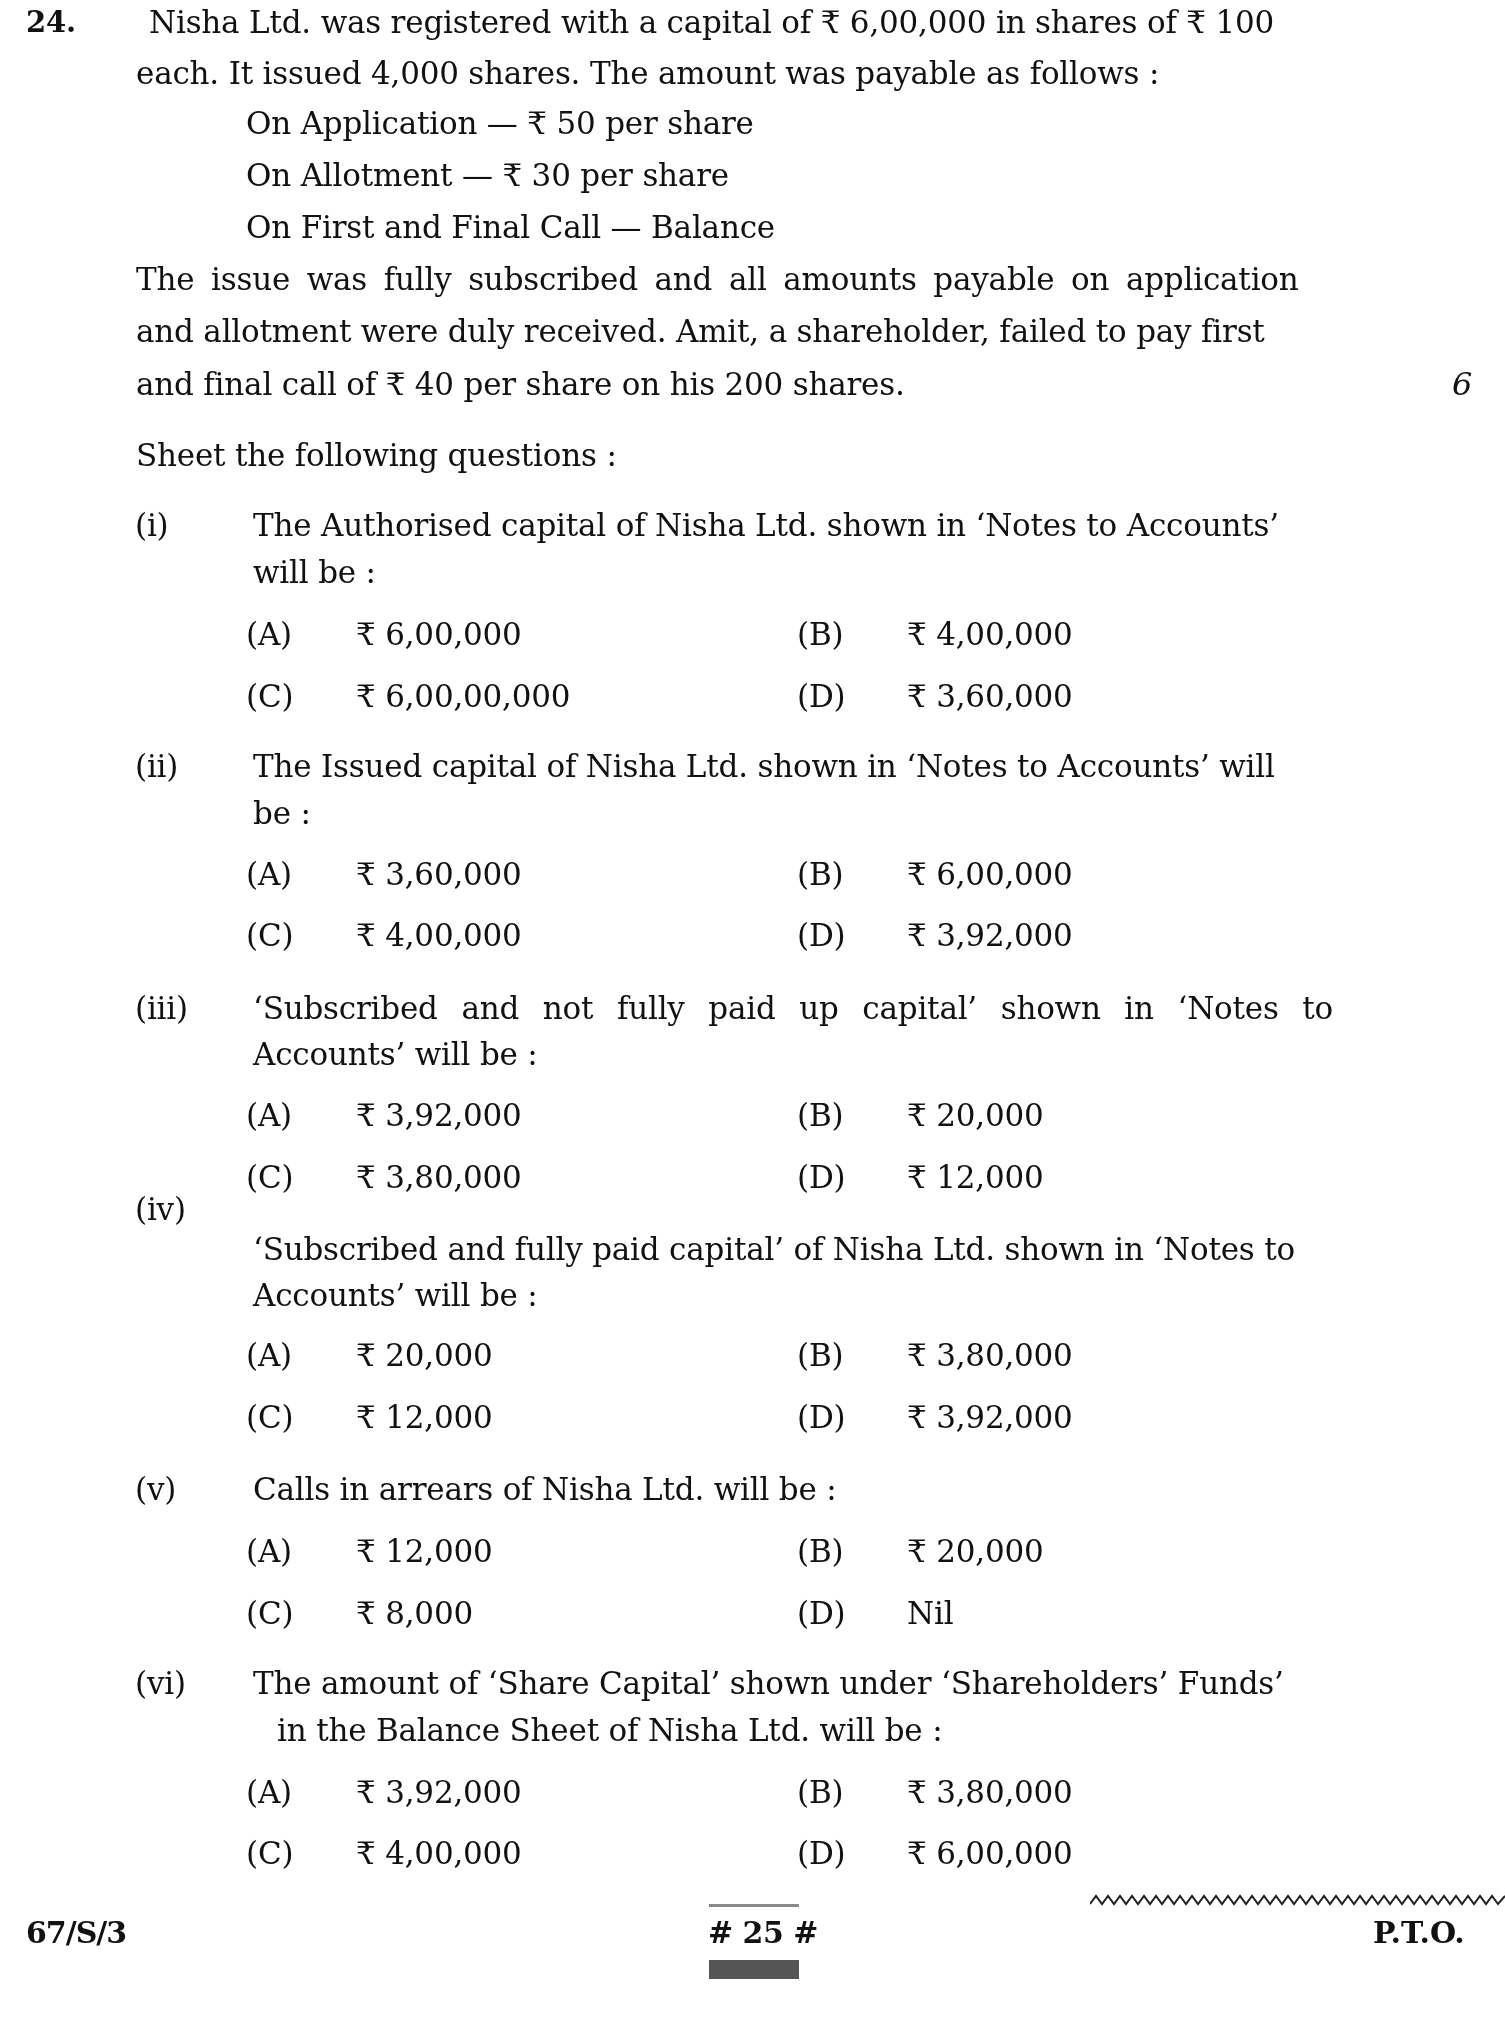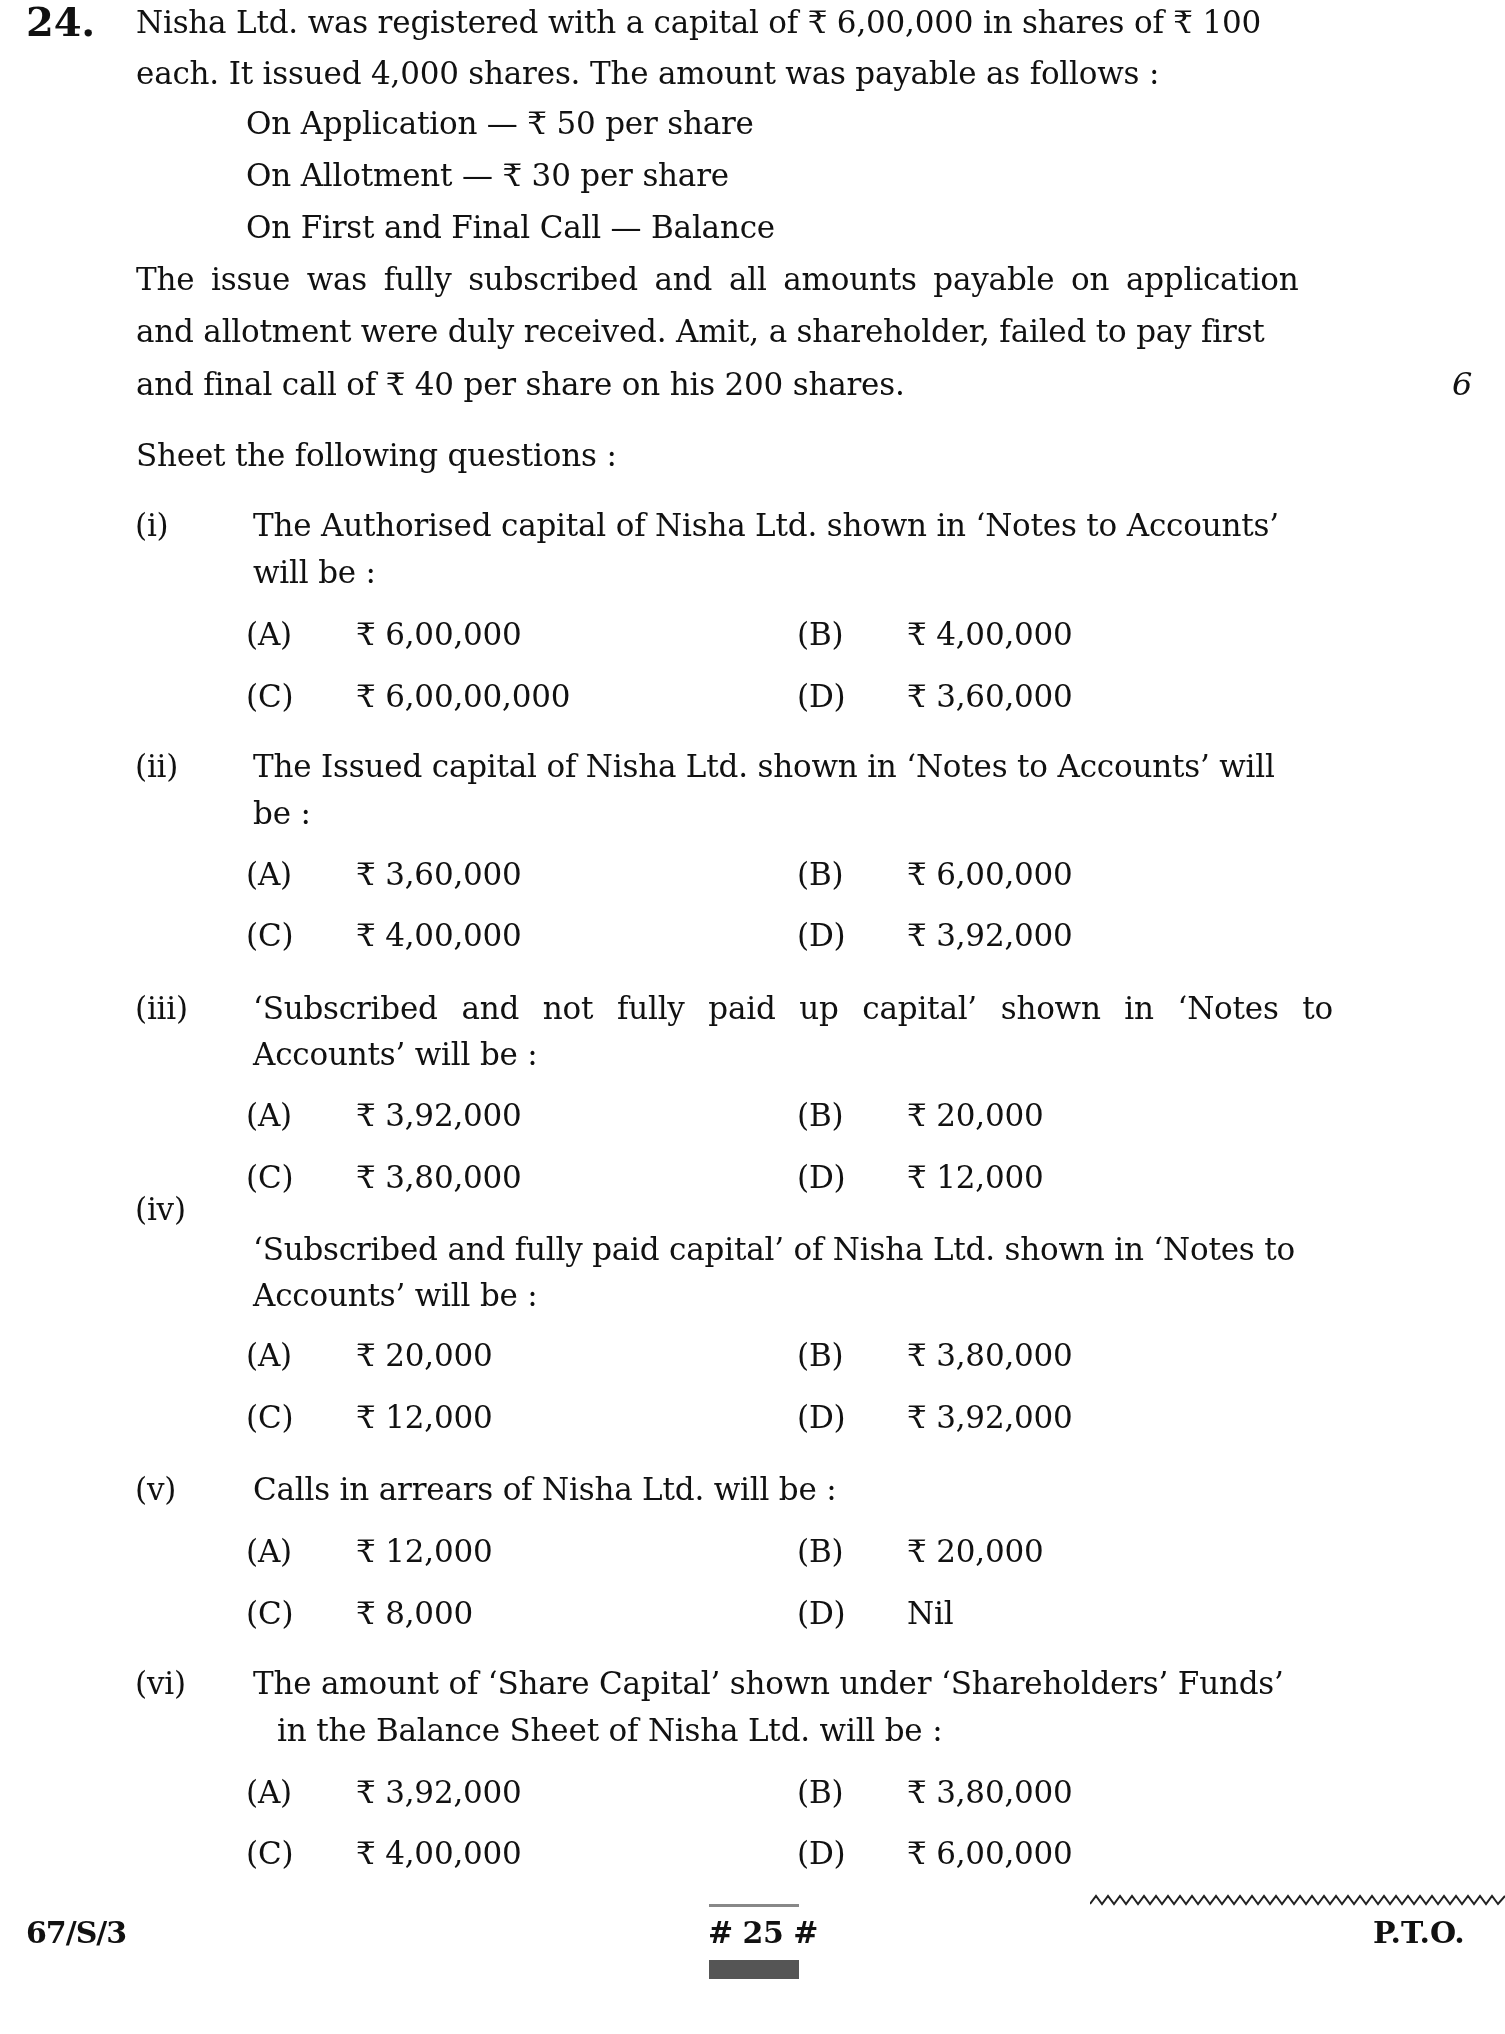--- a/index.html
+++ b/index.html
@@ -3,42 +3,42 @@
 <meta charset="utf-8">
 <style>
   html, body { margin: 0; padding: 0; background: #ffffff; }
   body {
     width: 1505px; height: 2034px; position: relative; overflow: hidden;
     font-family: "DejaVu Serif", "Liberation Serif", serif;
     color: #111111;
   }
   .abs { position: absolute; white-space: nowrap; }
   .txt { font-size: 31px; line-height: 40px; letter-spacing: -0.2px; }
-  .qnum { left: 26px; font-weight: bold; font-size: 40px; }
+  .qnum { left: 26px; font-weight: bold; font-size: 29px; }
   .justify-line { display: flex; justify-content: space-between; }
   .sub-label { left: 135px; }
   .sub-text { left: 253px; }
   .opt-label-l { left: 246px; }
   .opt-val-l { left: 356px; }
   .opt-label-r { left: 797px; }
   .opt-val-r { left: 907px; }
   .marks { left: 1452px; font-style: italic; font-size: 32px; }
   .footer-code { left: 26px; top: 1915px; font-weight: bold; font-size: 30px; letter-spacing: -1px; }
   .footer-page { left: 708px; top: 1915px; font-weight: bold; font-size: 30px; letter-spacing: -0.5px; }
   .page-line { left: 709px; top: 1904px; width: 90px; height: 3px; background: #888888; }
   .page-bar { left: 709px; top: 1960px; width: 90px; height: 19px; background: #555555; }
   .pto { left: 1373px; top: 1915px; font-weight: bold; font-size: 30px; }
   .zigzag { left: 1090px; top: 1890px; width: 415px; height: 20px; }
 </style>
 </head>
 <body>
 
 <div class="abs qnum txt" style="top:2px;">24.</div>
 
-<div class="abs txt justify-line" style="left:136px; top:2px; width:1254px;align-items:flex-end;">
+<div class="abs txt justify-line" style="left:149px; top:2px; width:1254px;align-items:flex-end;">
   <span>Nisha Ltd. was registered with a capital of ₹ 6,00,000 in shares of ₹ 100</span>
 </div>
 <div class="abs txt" style="left:136px; top:53px;">each. It issued 4,000 shares. The amount was payable as follows :</div>
 
 <div class="abs txt" style="left:246px; top:103px;">On Application — ₹ 50 per share</div>
 <div class="abs txt" style="left:246px; top:155px;">On Allotment — ₹ 30 per share</div>
 <div class="abs txt" style="left:246px; top:207px;">On First and Final Call — Balance</div>
 
 <div class="abs txt" style="left:136px; top:259px; word-spacing:7px;">The issue was fully subscribed and all amounts payable on application</div>
 <div class="abs txt" style="left:136px; top:311px;">and allotment were duly received. Amit, a shareholder, failed to pay first</div>

